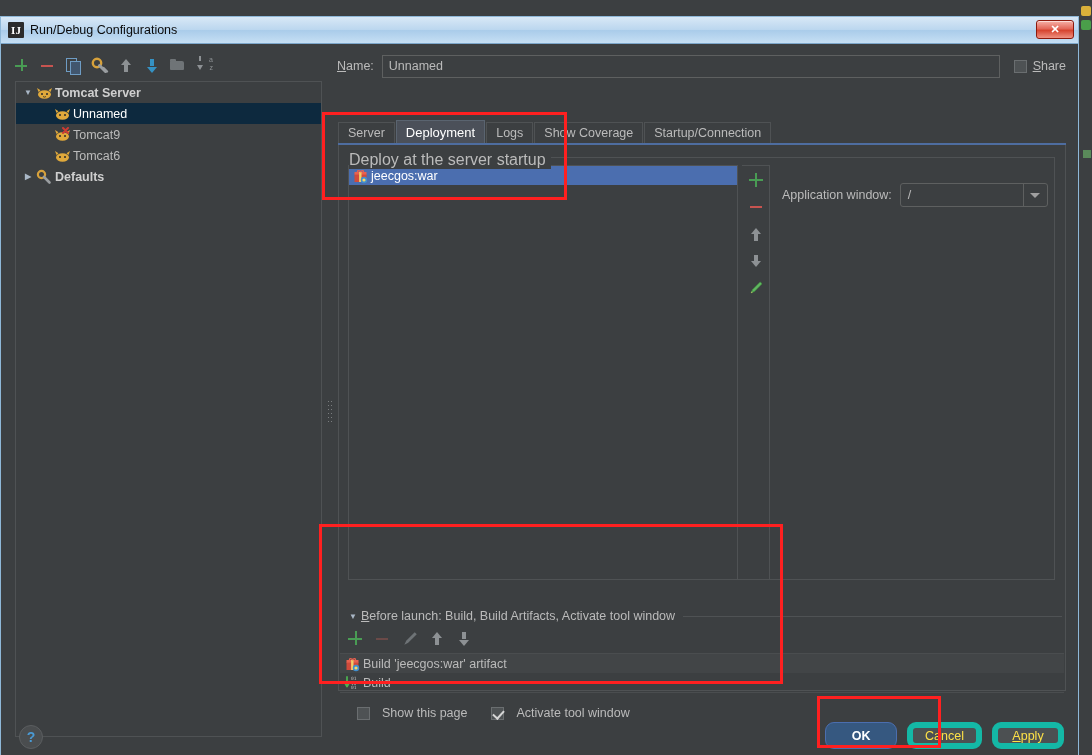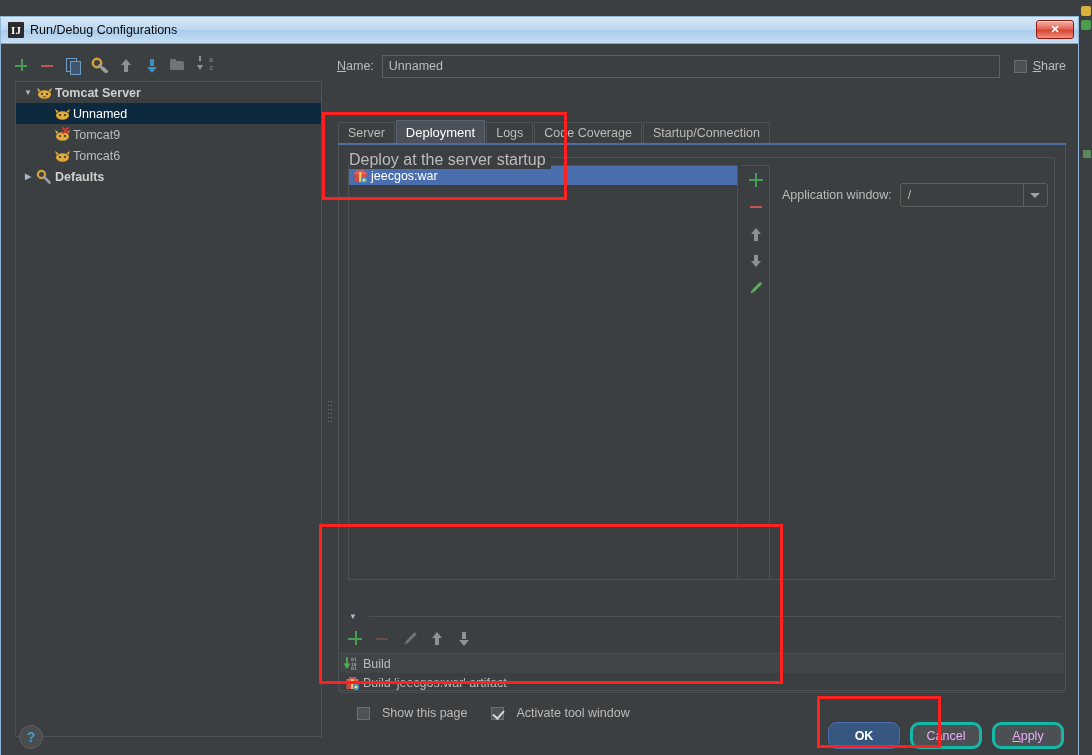--- a/index.html
+++ b/index.html
@@ -295,21 +295,21 @@
     font-size: 12.5px;
     display: flex; align-items: center; justify-content: center;
     cursor: pointer;
     padding: 0 12px;
     font-family: "Liberation Sans", sans-serif;
   }
   .btn.default {
     background: #365880; border: 1px solid #4b6eaf; color: #ffffff; font-weight: bold;
   }
   .btn.normal {
-    background: #4c5052; border: 3px solid #14b8a6; color: #f0abfc;
+    background: #4c5052; border: 6px solid #14b8a6; color: #fde047;
   }
   .btn u { text-decoration: underline; }
 
   
   .ann {
     position: absolute;
     border: 3px solid #ff2020;
     pointer-events: none;
     z-index: 40;
   }
@@ -513,21 +513,21 @@
         <div class="share-wrap">
           <div class="chk"></div>
           <span class="share-label"><u>S</u>hare</span>
         </div>
       </div>
 
       <div class="tabs">
         <div class="tab">Server</div>
         <div class="tab active">Deployment</div>
         <div class="tab">Logs</div>
-        <div class="tab">Code Coverage</div>
+        <div class="tab">Show Coverage</div>
         <div class="tab">Startup/Connection</div>
       </div>
       <div class="tab-underline"></div>
 
       <div class="content-frame">
 
         <div class="deploy-group"></div>
         <div class="deploy-legend">Deploy at the server startup</div>
 
         <div class="deploy-list">
@@ -566,60 +566,61 @@
             <span class="combo-arrow">
                 <i></i>
               </span>
           </div>
         </div>
 
       </div>
 
       <div class="bl-header">
         <span class="bl-tri">▼</span>
+        <span class="bl-title"><u>B</u>efore launch: Build, Build Artifacts, Activate tool window</span>
         <span class="bl-line"></span>
       </div>
 
       <div class="bl-toolbar">
         <div class="tbi plus-ico big"></div>
         <div class="tbi minus-ico dim"></div>
         <div class="tbi">
           <svg width="18" height="18" viewBox="0 0 16 16">
             <path d="M3 13 L4.6 9.6 L12.2 2 L14 3.8 L6.4 11.4 Z" fill="#6e7376"></path>
           </svg>
         </div>
         <div class="tbi arrow-up-ico"></div>
         <div class="tbi arrow-dn-ico"></div>
       </div>
 
       <div class="bl-list">
-        <div class="bl-item">
-          <span class="ico">
-            <svg width="17" height="16" viewBox="0 0 17 16">
-              <path d="M3 2 L3 10 M1 8 L3 11.5 L5 8" stroke="#4caf50" stroke-width="1.8" fill="none" stroke-linecap="round" stroke-linejoin="round"></path>
-              <text x="7" y="5" font-size="4.5" fill="#c0c0c0" font-family="monospace">01</text>
-              <text x="7" y="9.5" font-size="4.5" fill="#c0c0c0" font-family="monospace">10</text>
-              <text x="7" y="14" font-size="4.5" fill="#c0c0c0" font-family="monospace">01</text>
-            </svg>
-          </span>
-          <span>Build</span>
-        </div>
         <div class="bl-item">
           <span class="ico">
             <svg width="17" height="16" viewBox="0 0 16 16">
               <rect x="2" y="6" width="12" height="8" fill="#d04a3b"></rect>
               <rect x="2" y="4" width="12" height="2.6" fill="#e8614f"></rect>
               <rect x="6.6" y="4" width="2.4" height="10" fill="#f0cf6a"></rect>
               <path d="M5 4 Q5 1.5 8 3.6 Q11 1.5 11 4" fill="none" stroke="#e8614f" stroke-width="1.4"></path>
               <circle cx="11.5" cy="12" r="3.2" fill="#3f8fd0"></circle>
               <circle cx="11.5" cy="12" r="1.6" fill="#f5d96b"></circle>
             </svg>
           </span>
           <span>Build 'jeecgos:war' artifact</span>
         </div>
+        <div class="bl-item">
+          <span class="ico">
+            <svg width="17" height="16" viewBox="0 0 17 16">
+              <path d="M3 2 L3 10 M1 8 L3 11.5 L5 8" stroke="#4caf50" stroke-width="1.8" fill="none" stroke-linecap="round" stroke-linejoin="round"></path>
+              <text x="7" y="5" font-size="4.5" fill="#c0c0c0" font-family="monospace">01</text>
+              <text x="7" y="9.5" font-size="4.5" fill="#c0c0c0" font-family="monospace">10</text>
+              <text x="7" y="14" font-size="4.5" fill="#c0c0c0" font-family="monospace">01</text>
+            </svg>
+          </span>
+          <span>Build</span>
+        </div>
       </div>
 
       <div class="bl-checks">
         <label class="bl-check">
           <span class="chk"></span>
           <span>Show this page</span>
         </label>
         <label class="bl-check">
           <span class="chk checked"></span>
           <span>Activate tool window</span>

